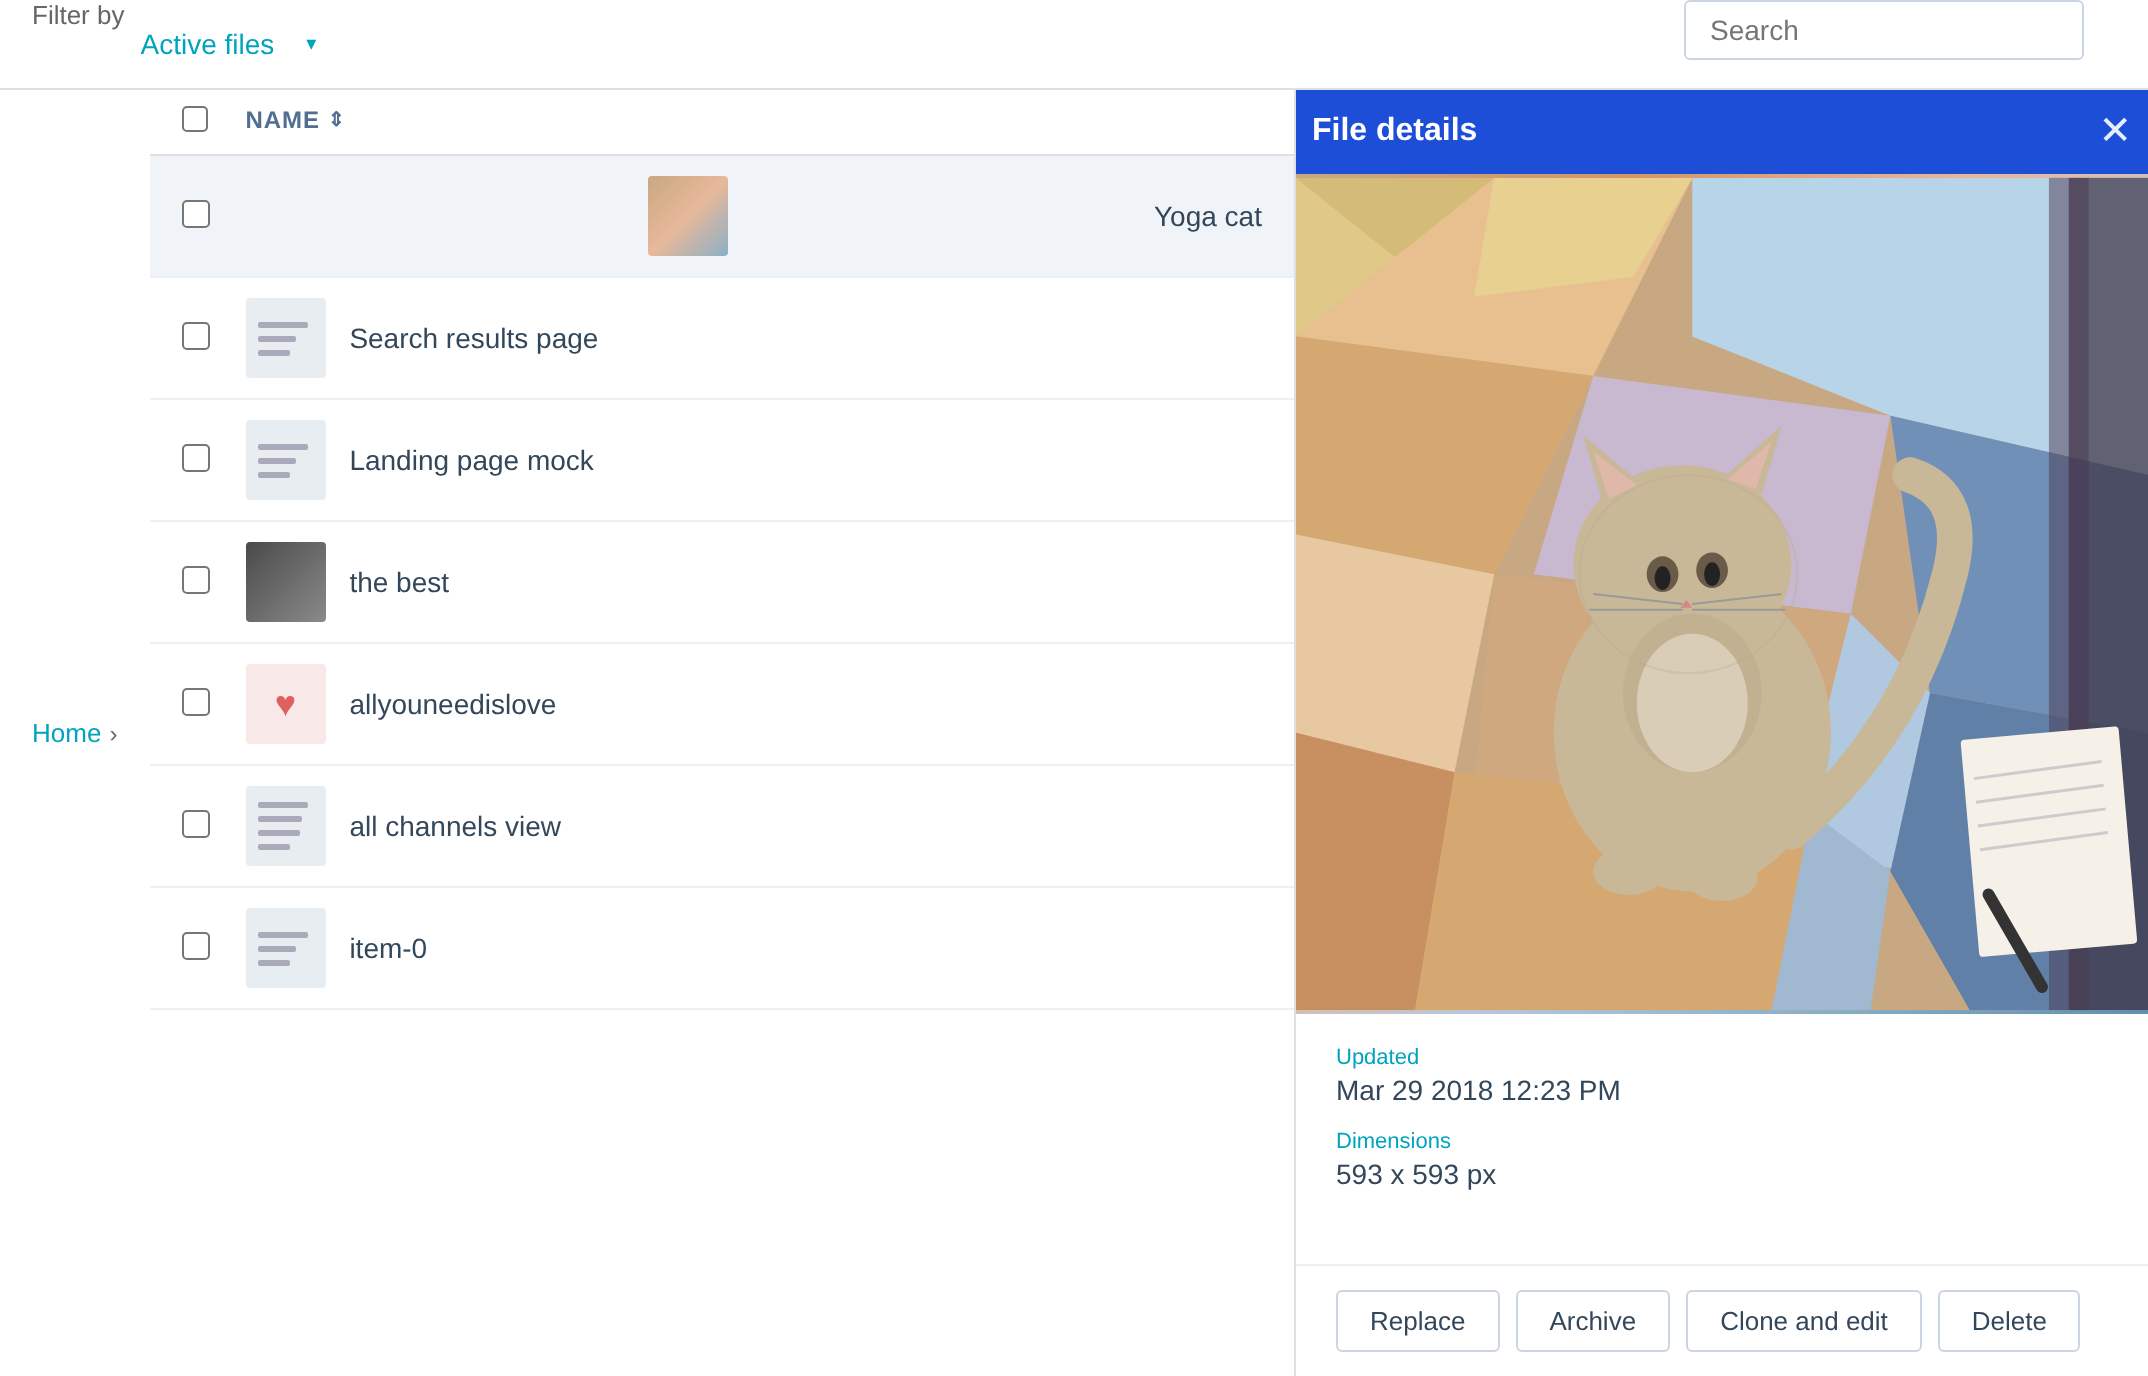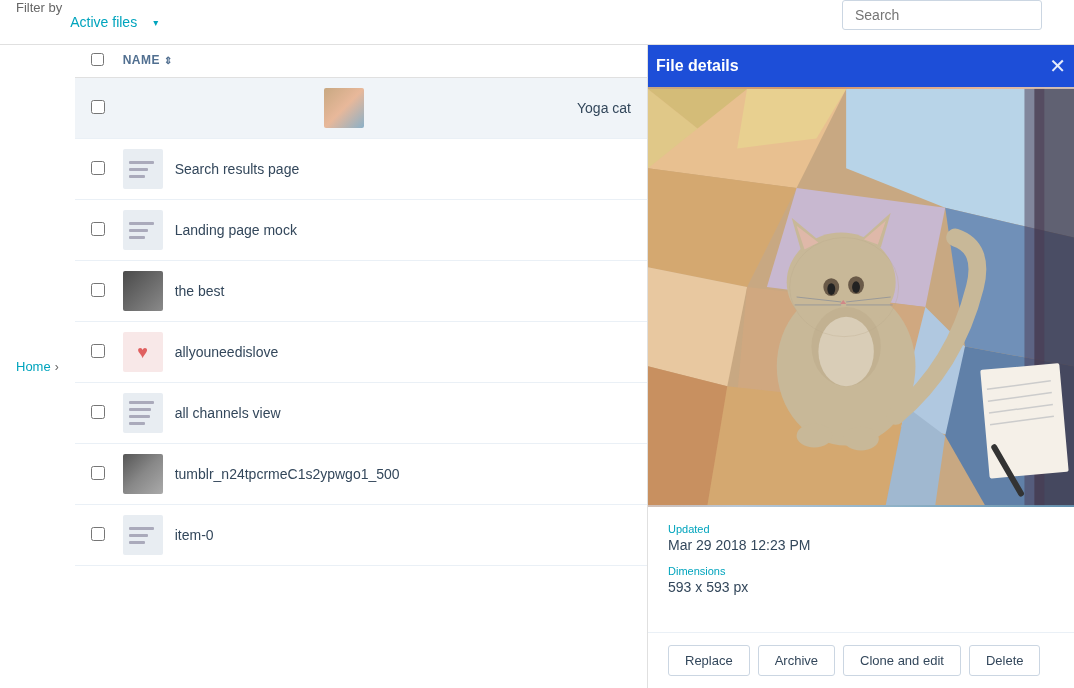--- a/index.html
+++ b/index.html
@@ -370,28 +370,20 @@
           <div class="thumb-lines">
             <div class="thumb-line" style="width:90%;background:#aab;"></div>
             <div class="thumb-line" style="width:80%;background:#aab;"></div>
             <div class="thumb-line" style="width:75%;background:#aab;"></div>
             <div class="thumb-line short" style="background:#aab;"></div>
           </div>
         </div>
         <span class="file-name">all channels view</span>
       </div>
 
-      <div class="file-row">
-        <div class="row-checkbox">
-          <input type="checkbox" style="">
-        </div>
-        <div class="file-thumb thumb-tumblr">
-        </div>
-        <span class="file-name">tumblr_n24tpcrmeC1s2ypwgo1_500</span>
-      </div>
 
       <div class="file-row">
         <div class="row-checkbox">
           <input type="checkbox" style="">
         </div>
         <div class="file-thumb" style="background:#e8edf2;">
           <div class="thumb-lines">
             <div class="thumb-line" style="width:90%;background:#aab;"></div>
             <div class="thumb-line" style="width:70%;background:#aab;"></div>
             <div class="thumb-line short" style="background:#aab;"></div>

